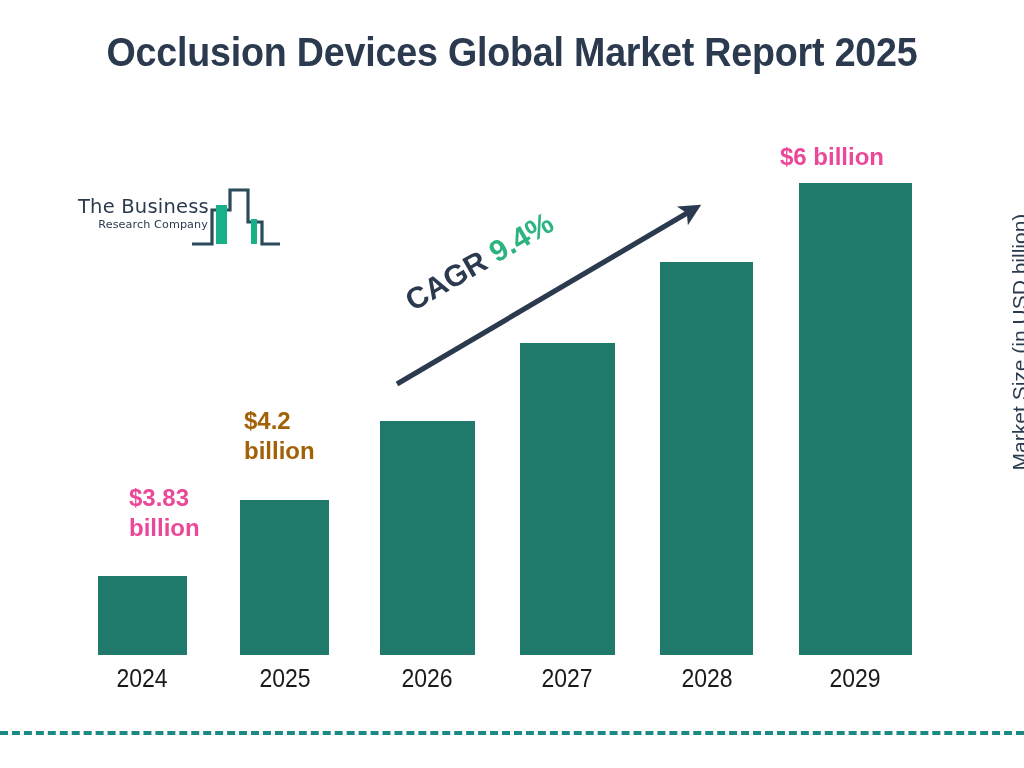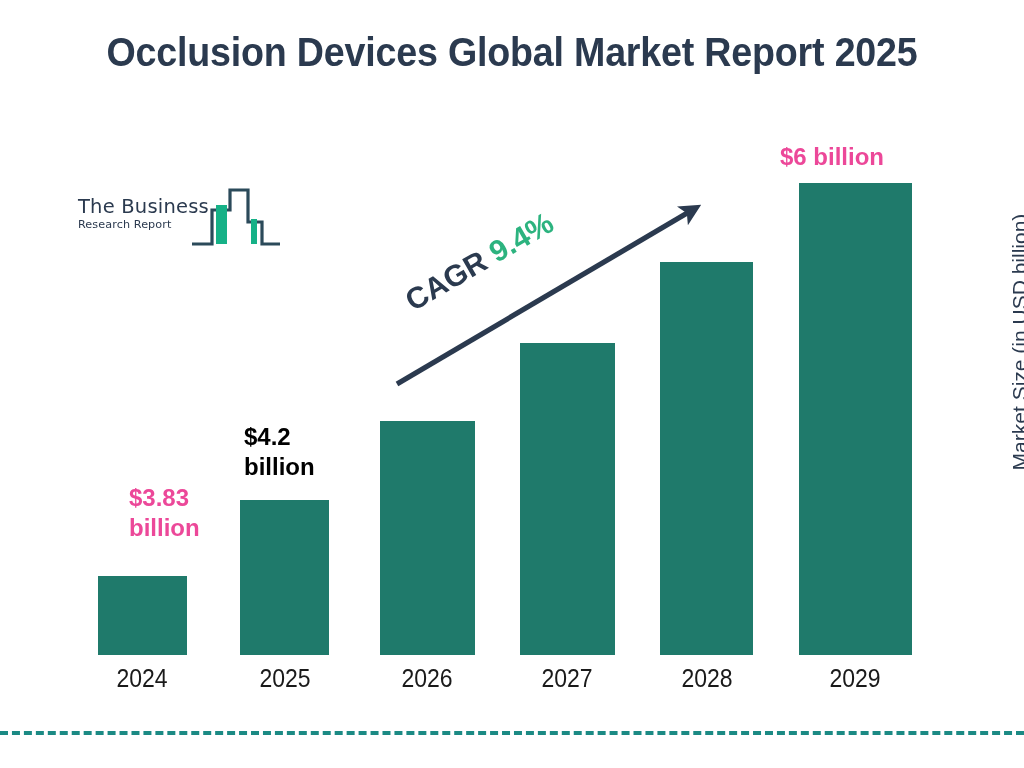--- a/index.html
+++ b/index.html
@@ -44,20 +44,21 @@
     top: 188px;
     width: 205px;
     height: 68px;
   }
   .logo-text-wrap {
     position: absolute;
     left: 0;
     top: 8px;
     width: 130px;
     color: #2b3a4f;
+    text-align: right;
   }
   .logo-line1 {
     font-family: "DejaVu Sans", sans-serif;
     font-size: 19.5px;
     line-height: 22px;
     color: #2b3a4f;
     white-space: nowrap;
     letter-spacing: 0.2px;
   }
   .logo-line2 {
@@ -88,21 +89,21 @@
   }
   .bar-label {
     position: absolute;
     font-family: "Liberation Sans Narrow", "Liberation Sans", sans-serif;
     font-weight: bold;
     font-size: 24px;
     line-height: 30px;
     white-space: pre-line;
   }
   .bar-label.navy { color: #ec4899; }
-  .bar-label.green { color: #000000; margin-top: 16px; }
+  .bar-label.green { color: #a16207; }
 
   .tick {
     position: absolute;
     font-family: "Liberation Sans Narrow", "Liberation Sans", sans-serif;
     font-size: 25px;
     line-height: 30px;
     color: #1a1a1a;
     text-align: center;
     transform: scaleX(0.92);
   }
@@ -152,21 +153,21 @@
 </head>
 <body>
 
 <div id="page">
 
   <div class="title">Occlusion Devices Global Market Report 2025</div>
 
   <div class="logo">
     <div class="logo-text-wrap">
       <div class="logo-line1">The Business</div>
-      <div class="logo-line2">Research Report</div>
+      <div class="logo-line2">Research Company</div>
     </div>
     <div class="logo-mark">
       <svg width="92" height="64" viewBox="0 0 92 64" fill="none">
         <path d="M2 58 H22 V24 H40 V4 H58 V36 H72 V58 H90" stroke="#2b4a5a" stroke-width="3.2" fill="none" stroke-linejoin="miter" stroke-linecap="butt"></path>
         <rect x="26" y="19" width="11" height="39" fill="#16b187"></rect>
         <rect x="61" y="33" width="6" height="25" fill="#16b187"></rect>
       </svg>
     </div>
   </div>
 

